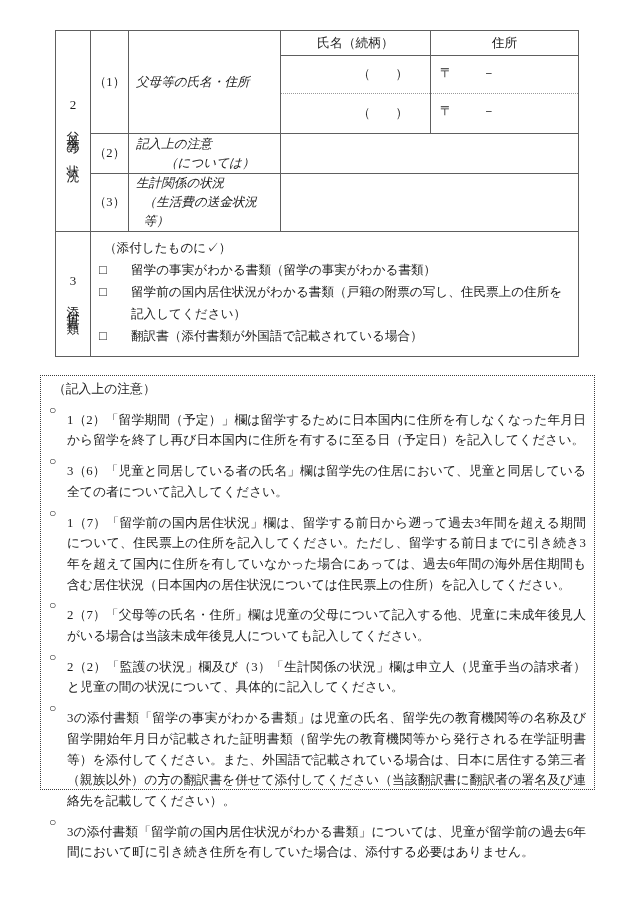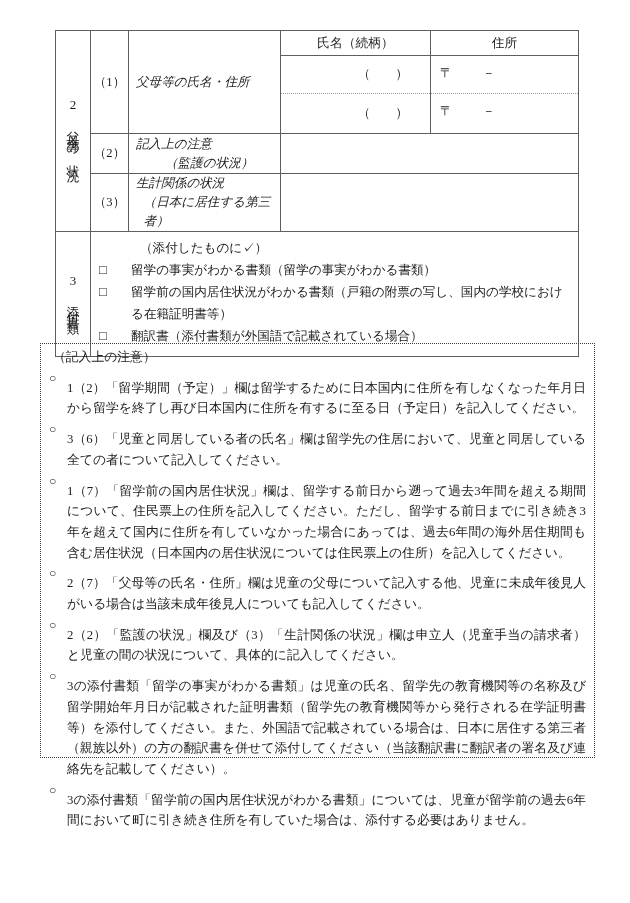--- a/index.html
+++ b/index.html
@@ -47,28 +47,28 @@
   td.name-cell { text-align:right; padding-right:22px; }
   td.addr-cell { vertical-align:top; padding:9px 0 0 9px; text-align:left; }
   .addr-dash { margin-left:30px; }
 
   
   tr.h-n1 td.fill { border-bottom:1px dotted #9a9a9a; }
   tr.h-n2 td.fill { border-top:1px dotted #9a9a9a; }
 
   
   td.attach-cell { vertical-align:top; padding:5px 5px 0 6px; line-height:22px; }
-  .attach-instruction { padding-left:7px;margin-left:36px; }
+  .attach-instruction { padding-left:7px; }
   .cb-row { display:flex; }
   .cb-mark { flex:none; width:34px; padding-left:2px; font-size:13px; }
   .cb-text { flex:1; padding-right:2px; }
 
   
   .notes-box {
-    position:absolute; left:40px; top:343px;
+    position:absolute; left:40px; top:375px;
     width:555px; height:415px;
     border:1.5px dotted #3a3a3a;
     padding:3px 8px 0 8px;
     font-size:12.8px; line-height:20.7px;
   }
   .notes-title { padding-left:4px; }
   .note { display:flex; }
   .note-mark { flex:none; width:18px; font-size:12px; }
   .note-text { flex:1; text-align:justify;margin-top:10px; }
 </style>
@@ -109,48 +109,48 @@
       <span>（　　）</span>
     </td>
     <td class="addr-cell fill">
       <span>〒</span><span class="addr-dash">－</span>
     </td>
   </tr>
   <tr class="h-r2">
     <td class="num-cell">（2）</td>
     <td class="label-cell">
       <div>記入上の注意</div>
-      <div class="lbl-indent2">（監護の状況）</div>
+      <div class="lbl-indent2">（については）</div>
     </td>
     <td colspan="2"></td>
   </tr>
   <tr class="h-r3">
     <td class="num-cell">（3）</td>
     <td class="label-cell">
       <div>生計関係の状況</div>
-      <div class="lbl-indent1">（日本に居住する第三者）</div>
+      <div class="lbl-indent1">（生活費の送金状況等）</div>
     </td>
     <td colspan="2"></td>
   </tr>
   <tr class="h-s3">
     <td class="vcell">
       <div class="vlabel">
         <span class="vnum">3</span>
         <span class="vtext">添付書類</span>
       </div>
     </td>
     <td colspan="4" class="attach-cell">
       <div class="attach-instruction">（添付したものに✓）</div>
       <div class="cb-row">
         <span class="cb-mark">□</span>
         <span class="cb-text">留学の事実がわかる書類（留学の事実がわかる書類）</span>
       </div>
       <div class="cb-row">
         <span class="cb-mark">□</span>
-        <span class="cb-text">留学前の国内居住状況がわかる書類（戸籍の附票の写し、国内の学校における在籍証明書等）</span>
+        <span class="cb-text">留学前の国内居住状況がわかる書類（戸籍の附票の写し、住民票上の住所を記入してください）</span>
       </div>
       <div class="cb-row">
         <span class="cb-mark">□</span>
         <span class="cb-text">翻訳書（添付書類が外国語で記載されている場合）</span>
       </div>
     </td>
   </tr>
 </tbody>
   </table>
 

